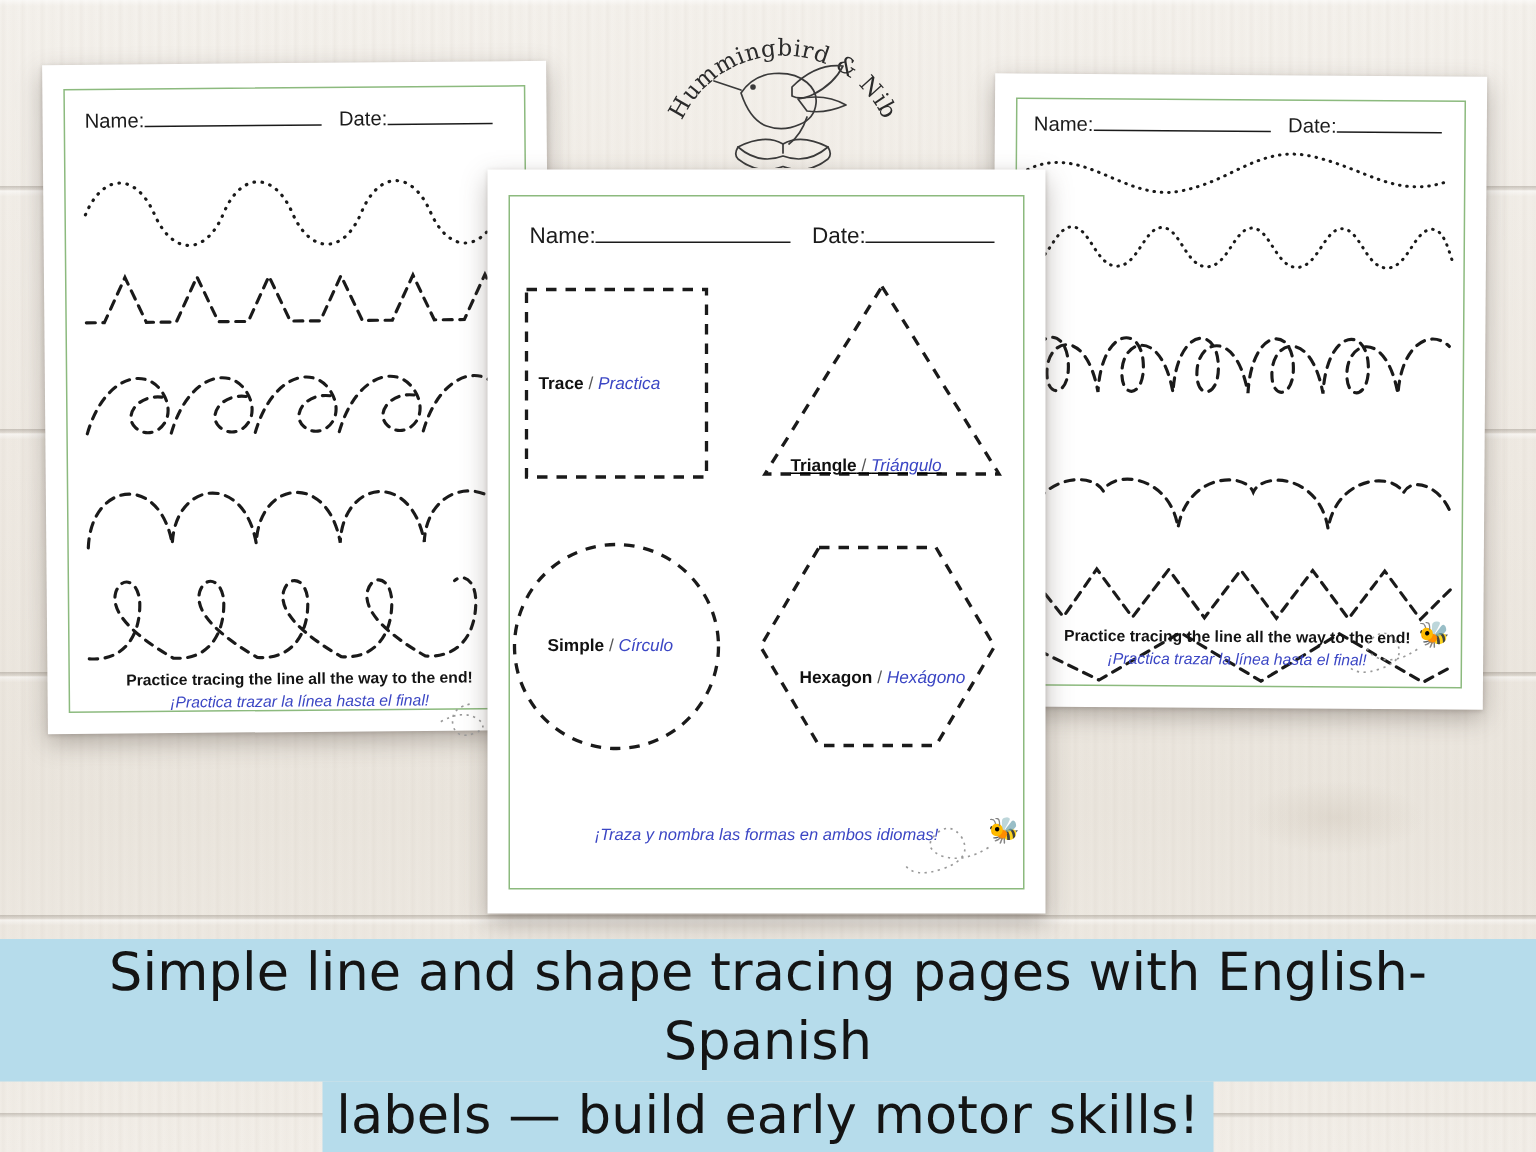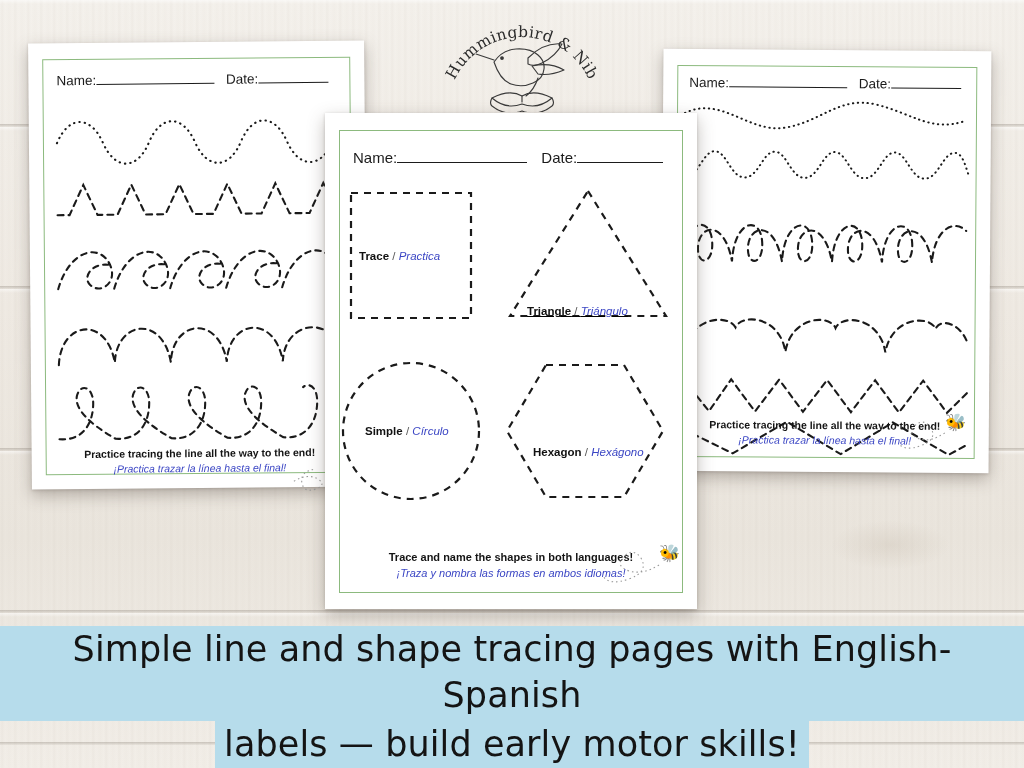--- a/index.html
+++ b/index.html
@@ -238,21 +238,20 @@
     <span class="es">Círculo</span>
   </div>
 
   <div class="shape-label" style="left:208px;top:312px;margin-top:21px;">
     <span class="en">Hexagon</span>
     <span class="sep">/</span>
     <span class="es">Hexágono</span>
   </div>
 
   <div class="foot" style="top:437px;font-size:11px;">
-    <span class="en">Trace and name the shapes in both languages!</span>
     <span class="es">¡Traza y nombra las formas en ambos idiomas!</span>
   </div>
 
   <div class="bee" style="left:334px;top:432px">🐝</div>
   <svg class="trace-svg" width="372" height="496">
     <path d="M334 452 q-16 10 -30 6 q-14 -5 -6 -14 q10 -10 18 1 q8 14 -12 21 q-20 7 -26 -3" fill="none" stroke="#9a9a9a" stroke-width="1.1" stroke-dasharray="1.5 3"></path>
   </svg>
 </div>
 
 <div id="caption">

